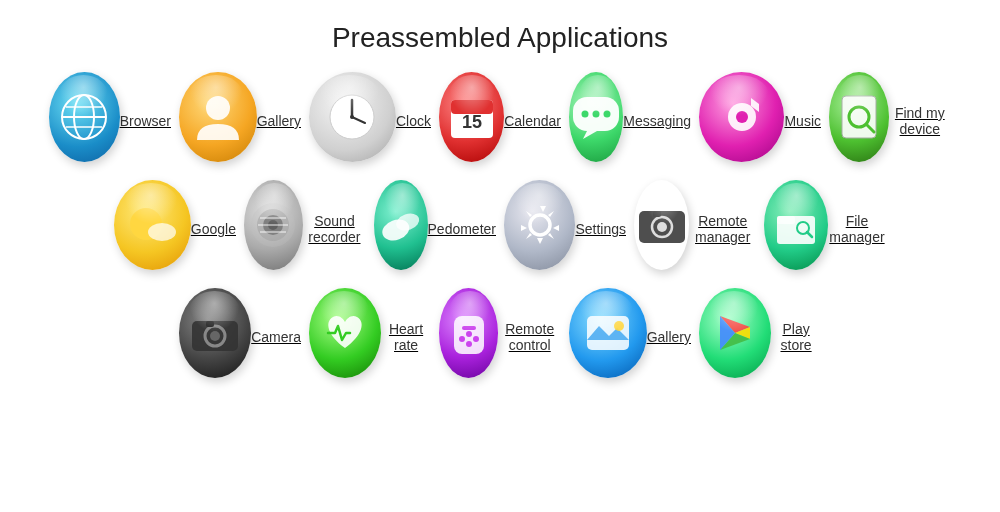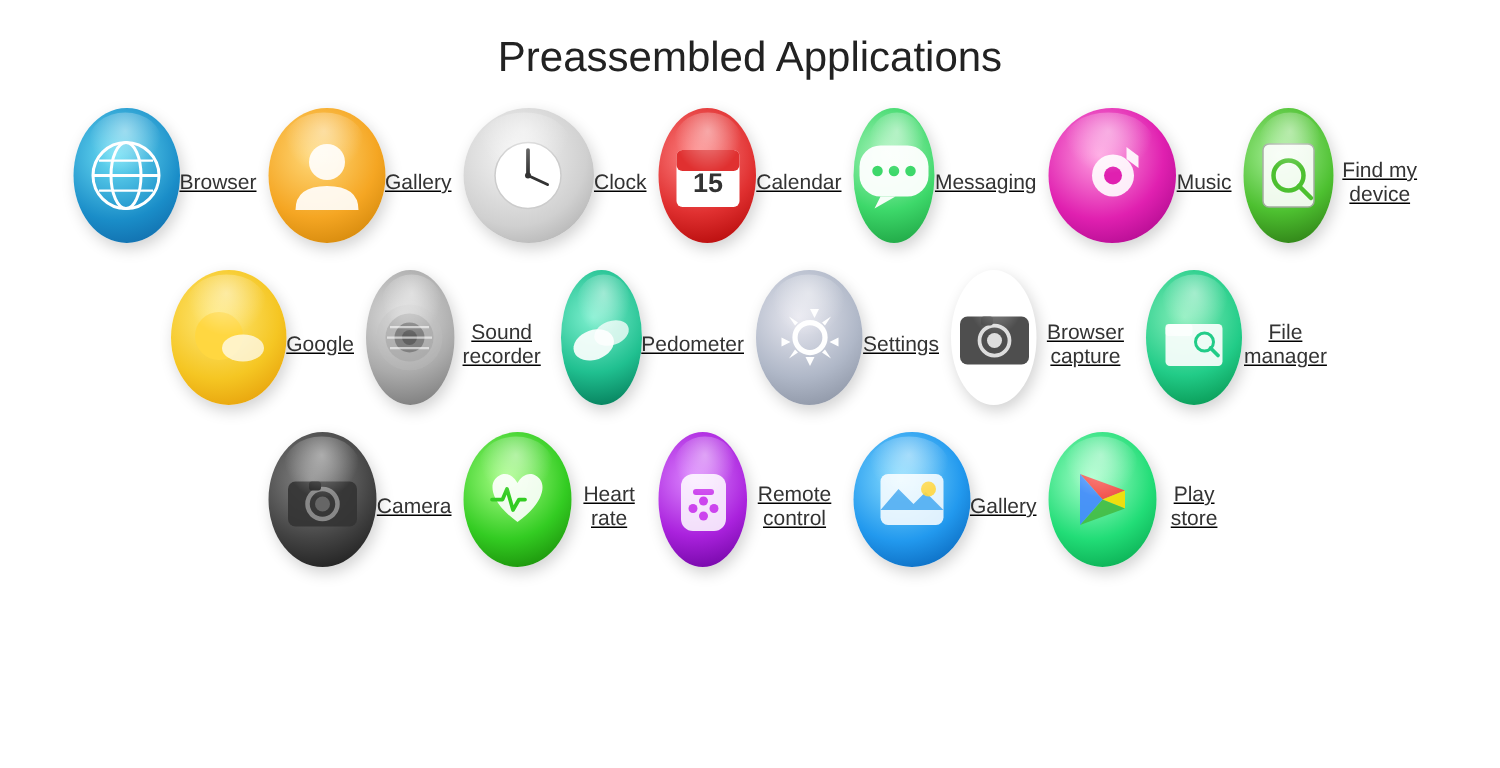--- a/index.html
+++ b/index.html
@@ -225,21 +225,21 @@
       <div class="app-item">
         <div class="app-icon bg-dark-camera-icon" style="position: relative;">
           <svg width="54" height="48" viewBox="0 0 54 48">
             <rect x="4" y="10" width="46" height="32" rx="5" fill="#222" opacity="0.8"></rect>
             <circle cx="27" cy="26" r="10" fill="none" stroke="#ddd" stroke-width="2.5"></circle>
             <circle cx="27" cy="26" r="5" fill="#ddd"></circle>
             <rect x="18" y="10" width="8" height="6" rx="2" fill="#444"></rect>
           </svg>
           <div style="position: absolute; top: 3px; left: 10px; width: 70%; height: 45%; background: radial-gradient(at 50% 30%, rgba(255, 255, 255, 0.45) 0%, transparent 70%); border-radius: 50%; pointer-events: none;"></div>
         </div>
-        <div class="app-label">Browser capture</div>
+        <div class="app-label">Remote manager</div>
       </div>
       <div class="app-item">
         <div class="app-icon bg-green-file" style="position: relative;">
           <svg width="54" height="54" viewBox="0 0 54 54">
             <rect x="8" y="18" width="38" height="28" rx="3" fill="white" opacity="0.9"></rect>
             <rect x="8" y="18" width="18" height="8" rx="2" fill="white" opacity="0.7"></rect>
             <circle cx="34" cy="30" r="6" fill="none" stroke="#22cc88" stroke-width="2"></circle>
             <line x1="38" y1="34" x2="43" y2="39" stroke="#22cc88" stroke-width="2.5" stroke-linecap="round"></line>
           </svg>
           <div style="position: absolute; top: 3px; left: 10px; width: 70%; height: 45%; background: radial-gradient(at 50% 30%, rgba(255, 255, 255, 0.45) 0%, transparent 70%); border-radius: 50%; pointer-events: none;"></div>

